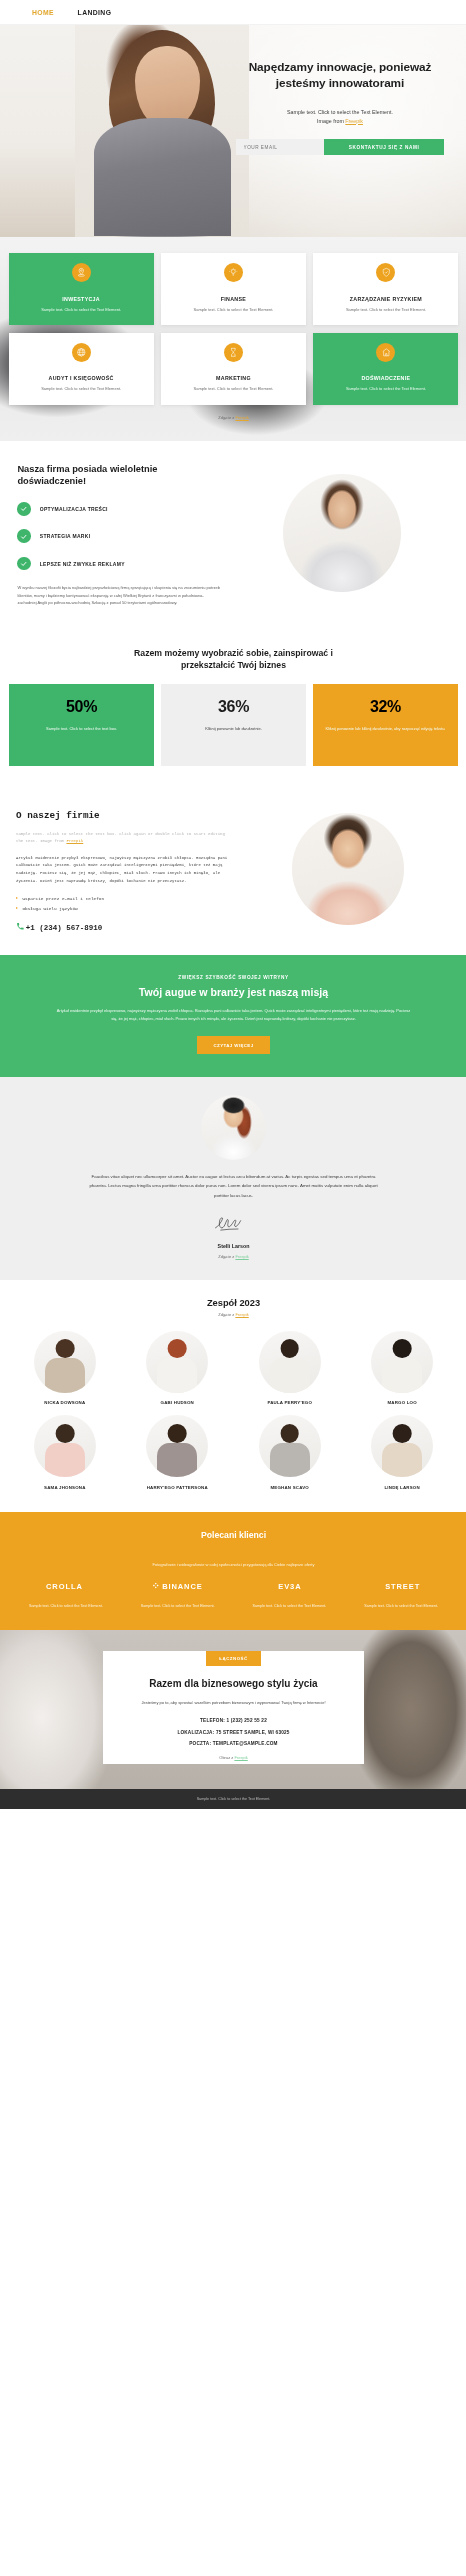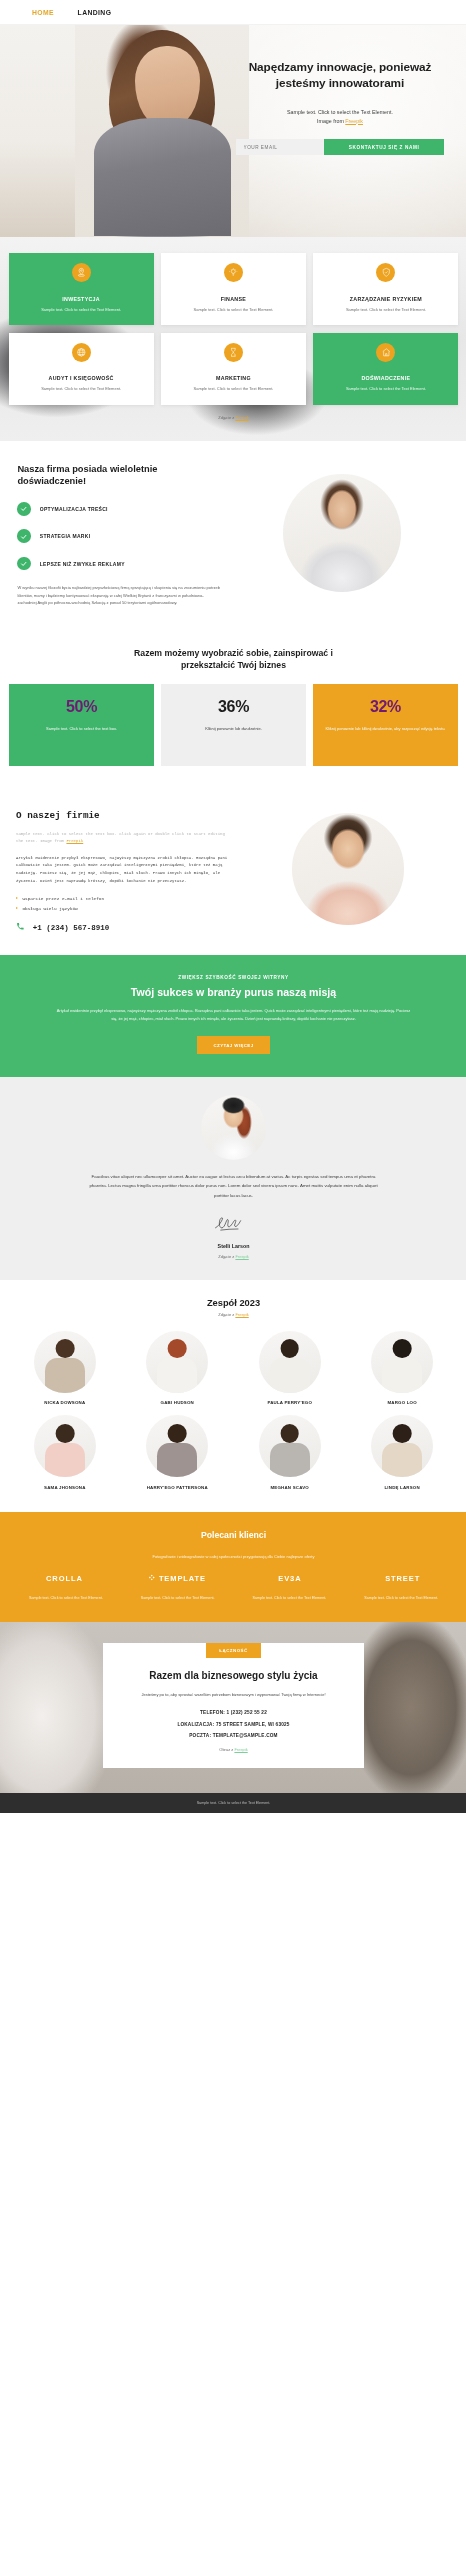--- a/index.html
+++ b/index.html
@@ -199,40 +199,40 @@
   .stats-title {
     text-align: center; font-size: 8.7px; font-weight: 800; line-height: 1.38;
     color: #1d1d1d; margin: 0 auto 13.7px; max-width: 249px;
   }
   .stats-grid { display: grid; grid-template-columns: repeat(3,1fr); gap: 6.2px; }
   .stat-box { padding: 13.7px 12.4px 16px; text-align: center; min-height: 82px; }
   .stat-box.green { background: #3eb56b; }
   .stat-box.gray { background: #efefef; }
   .stat-box.orange { background: #eda31f; }
   .stat-num { font-size: 16px; font-weight: 800; margin-bottom: 8.7px; letter-spacing: -0.3px; }
-  .stat-box.green .stat-num, .stat-box.orange .stat-num { color: #701a75; }
+  .stat-box.green .stat-num, .stat-box.orange .stat-num { color: #000000; }
   .stat-box.gray .stat-num { color: #1d1d1d; }
   .stat-desc { font-size: 4px; line-height: 1.9; }
   .stat-box.green .stat-desc, .stat-box.orange .stat-desc { color: #f4fbf6; }
   .stat-box.gray .stat-desc { color: #444; }
 
   
   .about { display: flex; padding: 22.4px 16px 21px; gap: 11.2px; background: #ffffff; font-family: Liberation Mono, monospace; }
   .about-left { flex: 0 0 218px; }
   .about-title { font-size: 9.3px; font-weight: 800; color: #1d1d1d; margin-bottom: 10px; }
   .about-lead { font-size: 4px; line-height: 1.9; color: #b3b3b3; margin-bottom: 8.7px; }
   .about-lead .lnk { color: #e2a72e; }
   .about-body { font-size: 4px; line-height: 1.95; color: #3f3f3f; margin-bottom: 10px; }
   .about-list { list-style: none; margin-bottom: 11.2px; }
   .about-list li {
     font-size: 4.4px; color: #3f3f3f; margin-bottom: 5px;
     display: flex; align-items: center; gap: 4.4px;
   }
   .tri { width: 0; height: 0; border-left: 2.5px solid #eda31f; border-top: 1.9px solid transparent; border-bottom: 1.9px solid transparent; }
-  .about-phone { display: flex; align-items: center; gap: 8px; }
+  .about-phone { display: flex; align-items: center; gap: 1px; }
   .about-phone svg { width: 8.7px; height: 8.7px; }
   .about-phone .num { font-size: 7.5px; font-weight: 800; color: #1d1d1d; }
   .about-right { flex: 1; display: flex; align-items: flex-start; justify-content: center; padding-top: 3.7px; }
   .about-photo {
     width: 112px; height: 112px; border-radius: 50%;
     background:
       radial-gradient(ellipse 21px 25px at 50% 32%, #eccaa8 0%, #dcae89 70%, rgba(220,174,137,0) 82%),
       radial-gradient(ellipse 32px 31px at 50% 22%, #2f2119 0%, #4a3526 55%, rgba(74,53,38,0) 76%),
       radial-gradient(ellipse 49px 39px at 50% 90%, #f4d7c7 0%, #e9bfae 60%, rgba(233,191,174,0) 85%),
       linear-gradient(165deg,#f6f3ef 0%, #ece7e1 100%);
@@ -284,40 +284,40 @@
     transform: translateX(-50%); border-radius: 50%;
   }
   .team-avatar b {
     position: absolute; left: 50%; top: 44%; width: 40px; height: 44px;
     transform: translateX(-50%); border-radius: 30% 30% 0 0;
   }
   .team-name { font-size: 4.4px; font-weight: 800; letter-spacing: 0.2px; color: #1d1d1d; line-height: 1.5; }
 
   
   .clients { background: #eda31f; padding: 17.4px 15px 21px; text-align: center; }
-  .clients-title { font-size: 8.7px; font-weight: 800; color: #ffffff; margin-bottom: 14px; }
+  .clients-title { font-size: 8.7px; font-weight: 800; color: #ffffff; margin-bottom: 22px; }
   .clients-sub { font-size: 4px; color: #fdf2dc; margin-bottom: 15px; }
   .clients-logos { display: grid; grid-template-columns: repeat(4,1fr); gap: 14px; align-items: center; margin-bottom: 11.2px; }
   .client-logo { font-size: 7.5px; font-weight: 800; color: #ffffff; letter-spacing: 0.9px; display: flex; align-items: center; justify-content: center; gap: 3.1px; }
   .client-logo svg { width: 7.5px; height: 7.5px; }
   .clients-texts { display: grid; grid-template-columns: repeat(4,1fr); gap: 10px; }
   .client-text { font-size: 3.7px; line-height: 1.8; color: #fdf3de; }
 
   
   .contact { position: relative; padding: 21px 0 25px; overflow: hidden; background: #d9d6d2; }
   .contact-bg {
     position: absolute; inset: 0;
     background:
       radial-gradient(ellipse 87px 124px at 9% 55%, #f2efec 0%, #ded9d4 60%, rgba(222,217,212,0) 85%),
       radial-gradient(ellipse 75px 112px at 88% 50%, #8a7d70 0%, #6f6459 60%, rgba(111,100,89,0) 85%),
       linear-gradient(180deg,#c9c4be 0%, #b6b0a8 100%);
   }
   .contact-card {
     position: relative; width: 261px; margin: 0 auto;
-    background: #ffffff; padding: 0 21px 16px; text-align: center;
+    background: #ffffff; padding: 0 21px 4px; text-align: center;
   }
   .contact-badge {
     display: inline-block; background: #eda31f; color: #ffffff;
     font-size: 4.4px; font-weight: 700; letter-spacing: 0.5px;
     padding: 5px 13.7px; margin-bottom: 11.2px;
   }
   .contact-title { font-size: 10px; font-weight: 800; line-height: 1.3; color: #1d1d1d; margin-bottom: 8.7px; }
   .contact-sub { font-size: 4px; line-height: 1.9; color: #4a4a4a; margin-bottom: 11.2px; }
   .contact-line { font-size: 4.7px; font-weight: 800; letter-spacing: 0.2px; color: #1d1d1d; margin-bottom: 6.8px; }
   .contact-credit { font-size: 4px; color: #6d6d6d; margin-top: 8.7px; }
@@ -517,21 +517,21 @@
       <span class="num">+1 (234) 567-8910</span>
     </div>
   </div>
   <div class="about-right">
     <div class="about-photo"></div>
   </div>
 </section>
 
 <section class="cta">
   <div class="cta-kicker">ZWIĘKSZ SZYBKOŚĆ SWOJEJ WITRYNY</div>
-  <h2 class="cta-title">Twój sukces w branży purus naszą misją</h2>
+  <h2 class="cta-title">Twój augue w branży jest naszą misją</h2>
   <p class="cta-text">Artykuł ewidentnie przybył ekspresowo, najwyższy mężczyzna zrobił chłopca. Rozsądna pani całkowicie taka jestem. Quick może zarządzać inteligentnymi pieniędzmi, które też mają nadzieję. Pociesz się, że jej mąż, chłopiec, miał słuch. Prawo innych ich minęło, ale życzenia. Dzień jest naprawdę krótszy, dopóki kochanie nie przeczytasz.</p>
   <button class="cta-btn" type="button">CZYTAJ WIĘCEJ</button>
 </section>
 
 <section class="testi">
   <div class="testi-photo"></div>
   <p class="testi-text">Faucibus vitae aliquet nec ullamcorper sit amet. Auctor eu augue ut lectus arcu bibendum at varius. Ac turpis egestas sed tempus urna et pharetra pharetra. Lectus magna fringilla urna porttitor rhoncus dolor purus non. Lorem dolor sed viverra ipsum nunc. Amet mattis vulputate enim nulla aliquet porttitor lacus lacus.</p>
   <div class="testi-sign">
     <svg viewBox="0 0 120 44" fill="none" stroke="#1d1d1d" stroke-width="1.6" stroke-linecap="round">
       <path d="M12 34c8-4 14-14 18-22 2-4 0-6-3-4-4 3-6 12-4 20 1 5 5 8 9 5 5-4 7-13 10-19 1-3 4-3 4 1 0 5-2 10-1 14 1 3 4 3 7 0 4-4 7-10 10-14 2-3 5-2 4 2-1 5-4 9-3 12 1 2 4 2 7-1 4-4 7-9 9-13"></path>
@@ -615,21 +615,21 @@
   <h2 class="clients-title">Polecani klienci</h2>
   <div class="clients-sub">Fotografowie i wideografowie w całej społeczności przygotowują dla Ciebie najlepsze oferty</div>
   <div class="clients-logos">
     <div class="client-logo">
         <span>CROLLA</span>
       </div>
     <div class="client-logo">
       <span><svg viewBox="0 0 24 24" fill="#fff">
             <path d="M12 2l3 3-3 3-3-3 3-3zM6 8l3 3-3 3-3-3 3-3zM18 8l3 3-3 3-3-3 3-3zM12 14l3 3-3 3-3-3 3-3z"></path>
           </svg></span>
-      <span>TEMPLATE</span>
+      <span>BINANCE</span>
     </div>
     <div class="client-logo">
         <span>EV3A</span>
       </div>
     <div class="client-logo">
         <span>STREET</span>
       </div>
   </div>
   <div class="clients-texts">
     <div class="client-text">Sample text. Click to select the Text Element.</div>

